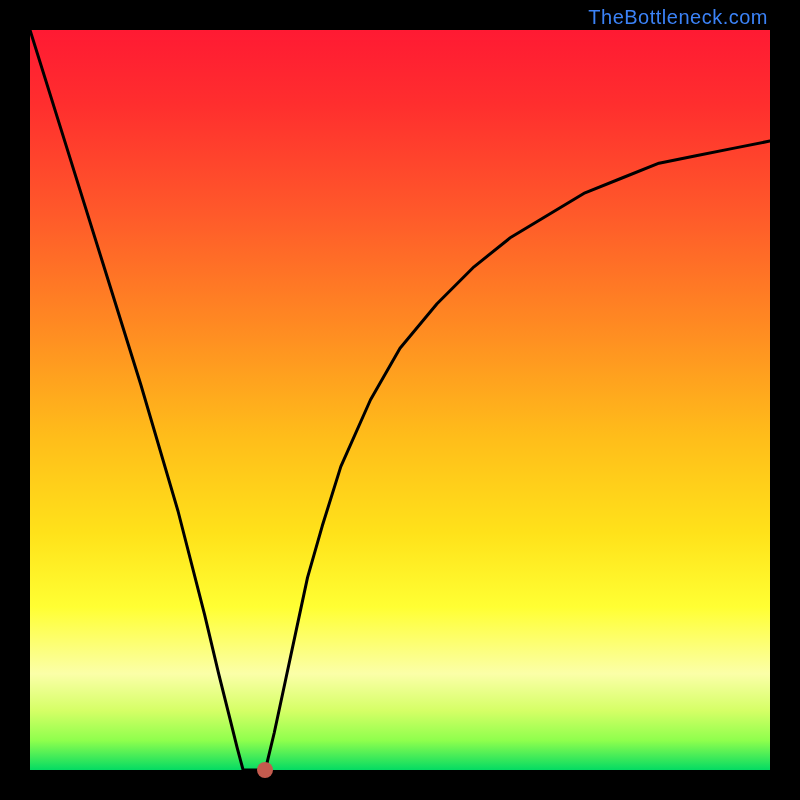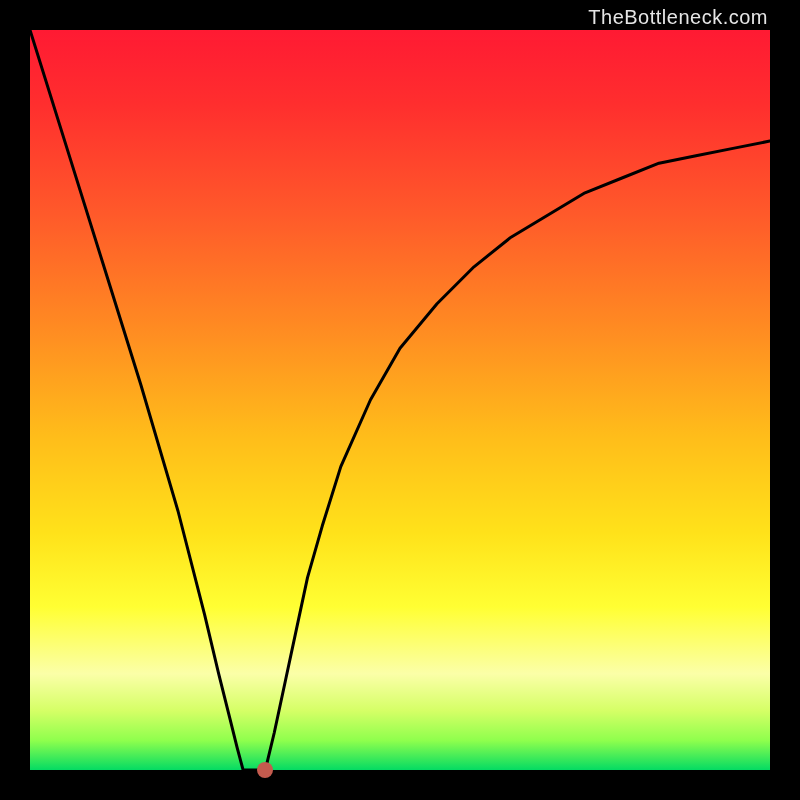--- a/index.html
+++ b/index.html
@@ -34,21 +34,21 @@
       #fbffa8 87%,
       #d5ff66 92%,
       #8fff4d 96%,
       #04db63 100%
     );
   }
   .watermark {
     position: absolute;
     top: 6px;
     right: 32px;
-    color: #e5e5e5;
+    color: #3b82f6;
     font-size: 20px;
     font-weight: 500;
     letter-spacing: 0.5px;
     z-index: 5;
   }
   svg.curve {
     position: absolute;
     left: 0;
     top: 0;
     width: 740px;

